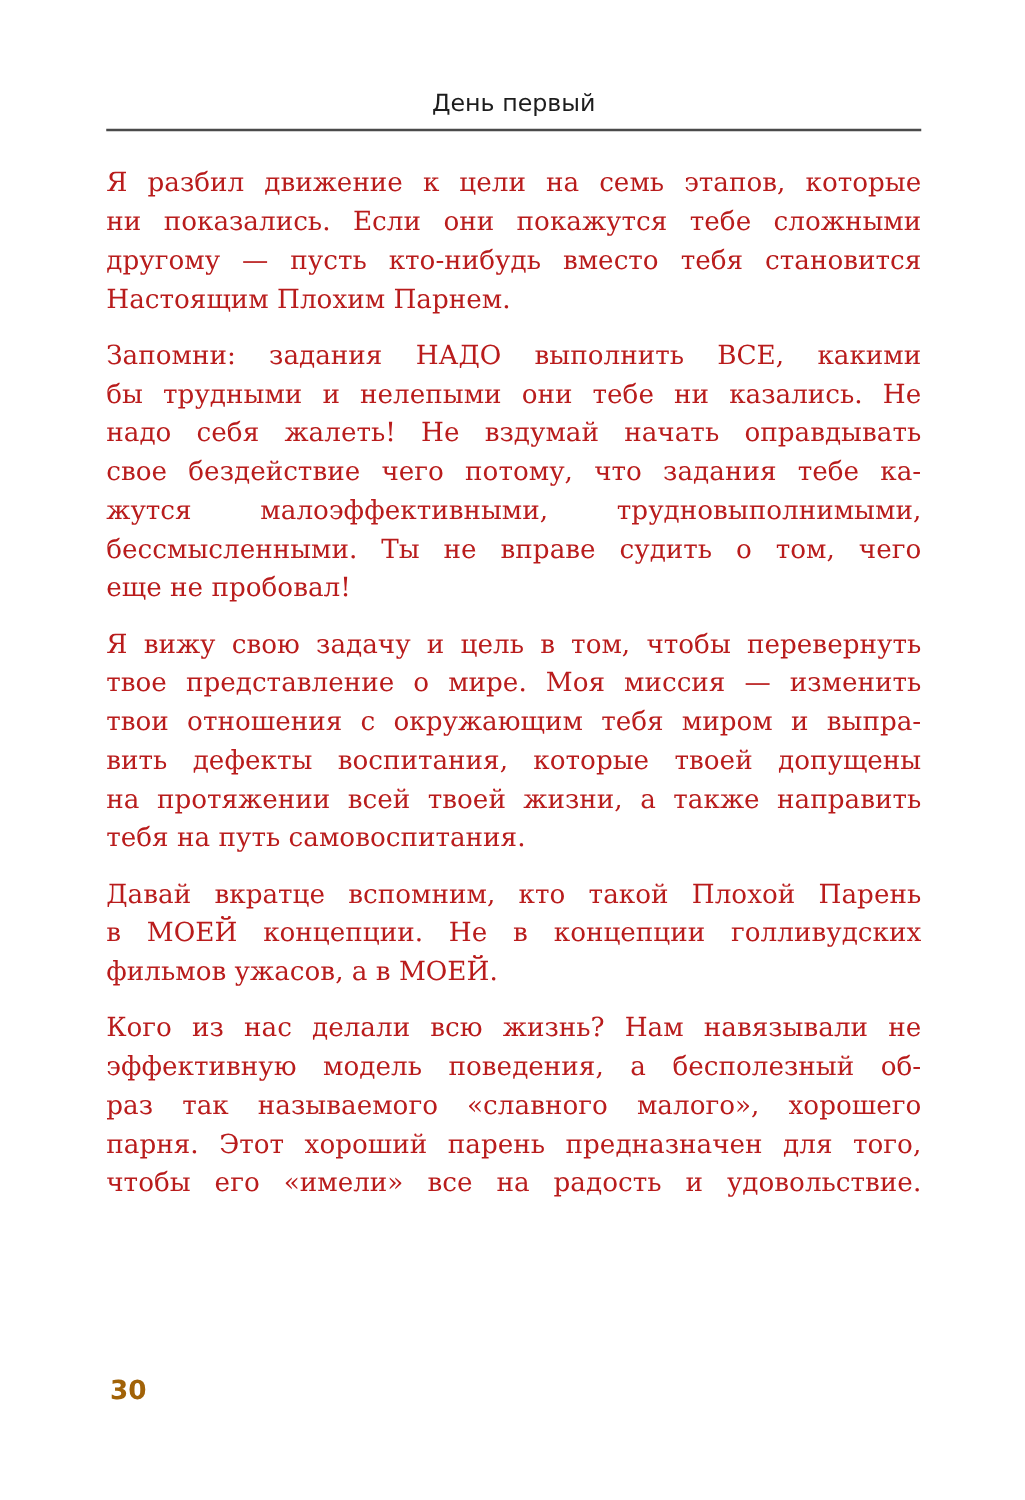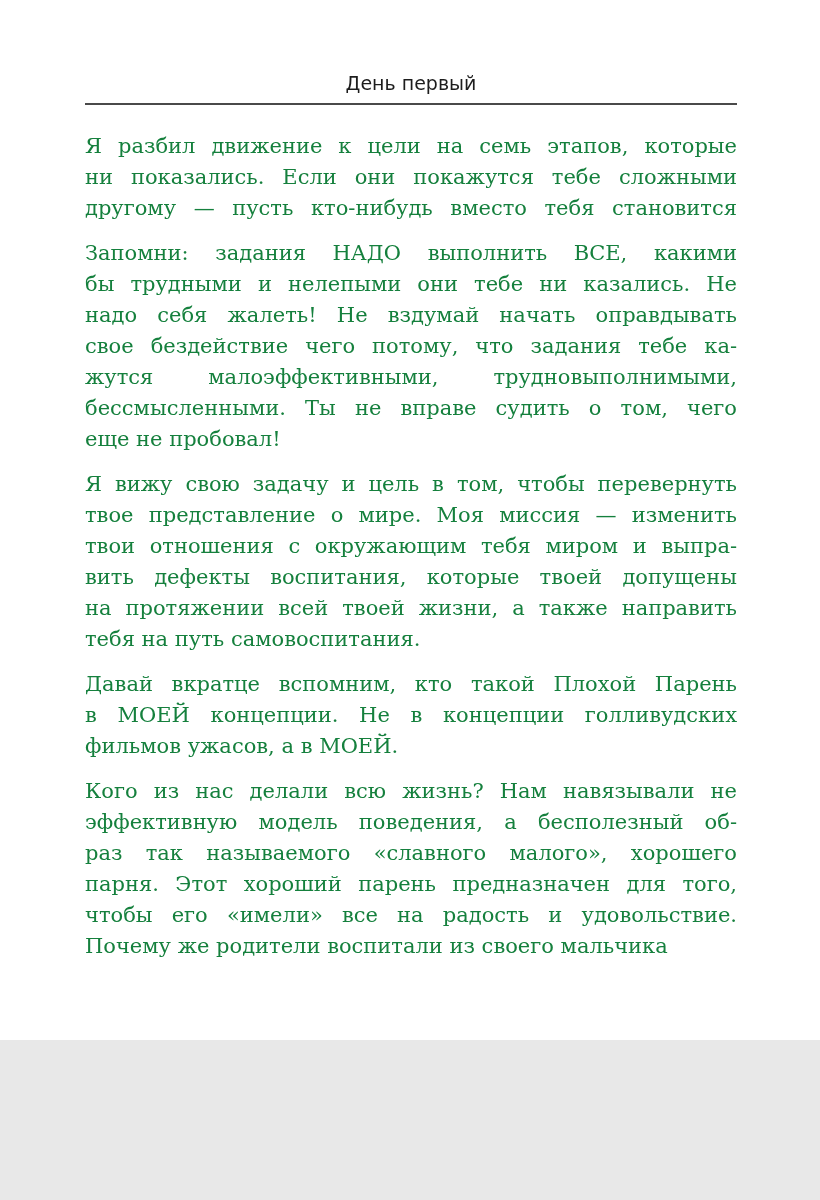--- a/index.html
+++ b/index.html
@@ -3,21 +3,21 @@
 <meta charset="utf-8">
 <style>
   html, body {
     margin: 0;
     padding: 0;
     background: #e8e8e8;
   }
   .page {
     position: relative;
     width: 820px;
-    height: 1040px;
+    height: 1200px;
     background: #ffffff;
     overflow: hidden;
     font-family: "DejaVu Serif", serif;
   }
   .running-header {
     position: absolute;
     top: 72px;
     left: 85px;
     width: 652px;
     text-align: center;
@@ -34,21 +34,21 @@
     height: 0;
     border-top: 2px solid #4a4a4a;
   }
   .content {
     position: absolute;
     top: 131px;
     left: 85px;
     width: 652px;
     font-family: "DejaVu Serif", serif;
     font-size: 21px;
-    color: #15803d;
+    color: #b91c1c;
   }
   .para {
     margin: 0 0 14px 0;
   }
   .para .line {
     line-height: 31px;
     text-align: justify;
     text-align-last: justify;
     white-space: normal;
   }
@@ -72,20 +72,21 @@
 
   <div class="running-header">День первый</div>
 
   <div class="header-rule"></div>
 
   <div class="content">
     <div class="para">
         <div class="line">Я разбил движение к цели на семь этапов, которые</div>
         <div class="line">ни показались. Если они покажутся тебе сложными</div>
         <div class="line">другому — пусть кто-нибудь вместо тебя становится</div>
+        <div class="line last">Настоящим Плохим Парнем.</div>
       </div>
     <div class="para">
         <div class="line">Запомни: задания НАДО выполнить ВСЕ, какими</div>
         <div class="line">бы трудными и нелепыми они тебе ни казались. Не</div>
         <div class="line">надо себя жалеть! Не вздумай начать оправдывать</div>
         <div class="line">свое бездействие чего потому, что задания тебе ка-</div>
         <div class="line">жутся малоэффективными, трудновыполнимыми,</div>
         <div class="line">бессмысленными. Ты не вправе судить о том, чего</div>
         <div class="line last">еще не пробовал!</div>
       </div>
@@ -101,19 +102,18 @@
         <div class="line">Давай вкратце вспомним, кто такой Плохой Парень</div>
         <div class="line">в МОЕЙ концепции. Не в концепции голливудских</div>
         <div class="line last">фильмов ужасов, а в МОЕЙ.</div>
       </div>
     <div class="para">
         <div class="line">Кого из нас делали всю жизнь? Нам навязывали не</div>
         <div class="line">эффективную модель поведения, а бесполезный об-</div>
         <div class="line">раз так называемого «славного малого», хорошего</div>
         <div class="line">парня. Этот хороший парень предназначен для того,</div>
         <div class="line">чтобы его «имели» все на радость и удовольствие.</div>
-        <div class="line last">Почему же родители воспитали из своего мальчика</div>
       </div>
   </div>
 
   <div class="page-number">30</div>
 
 </div>
 
 </body></html>

